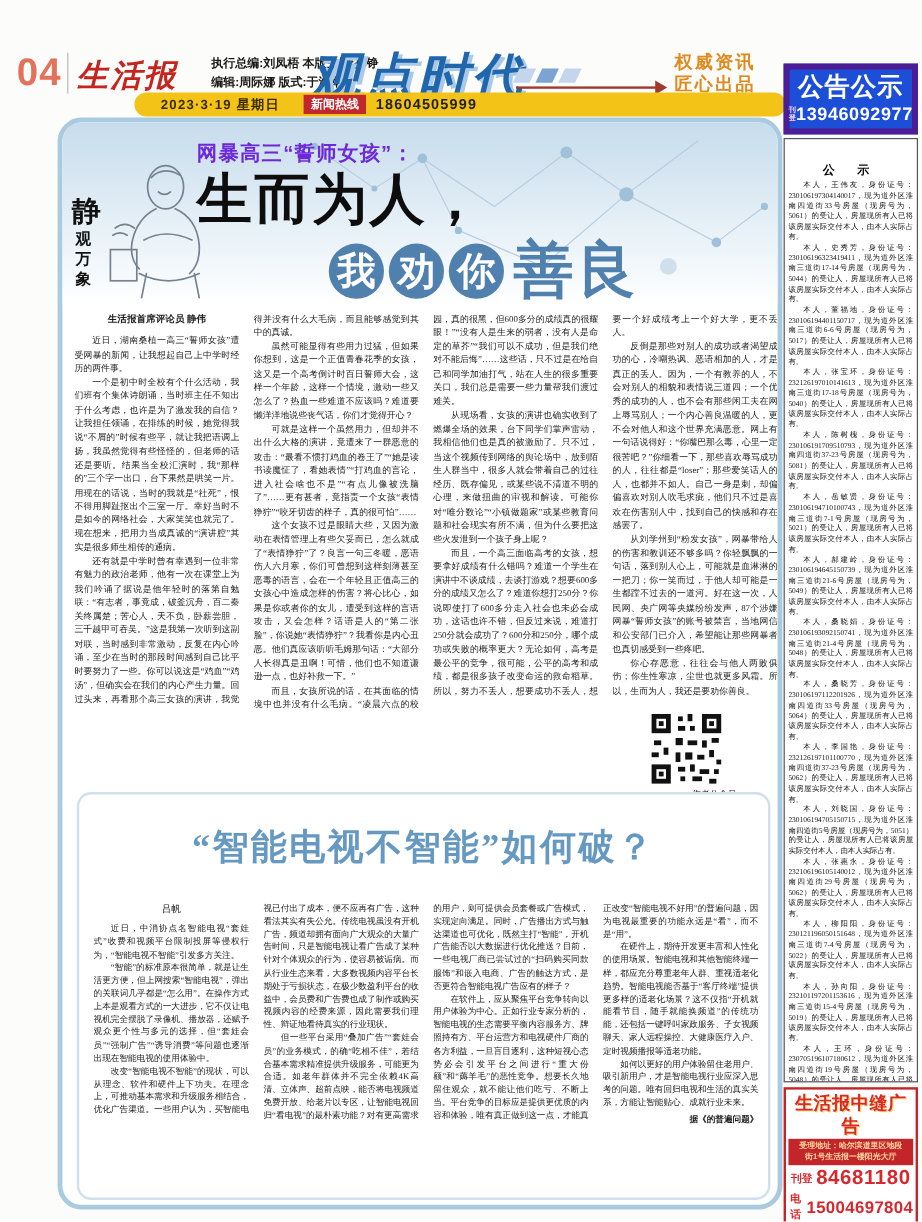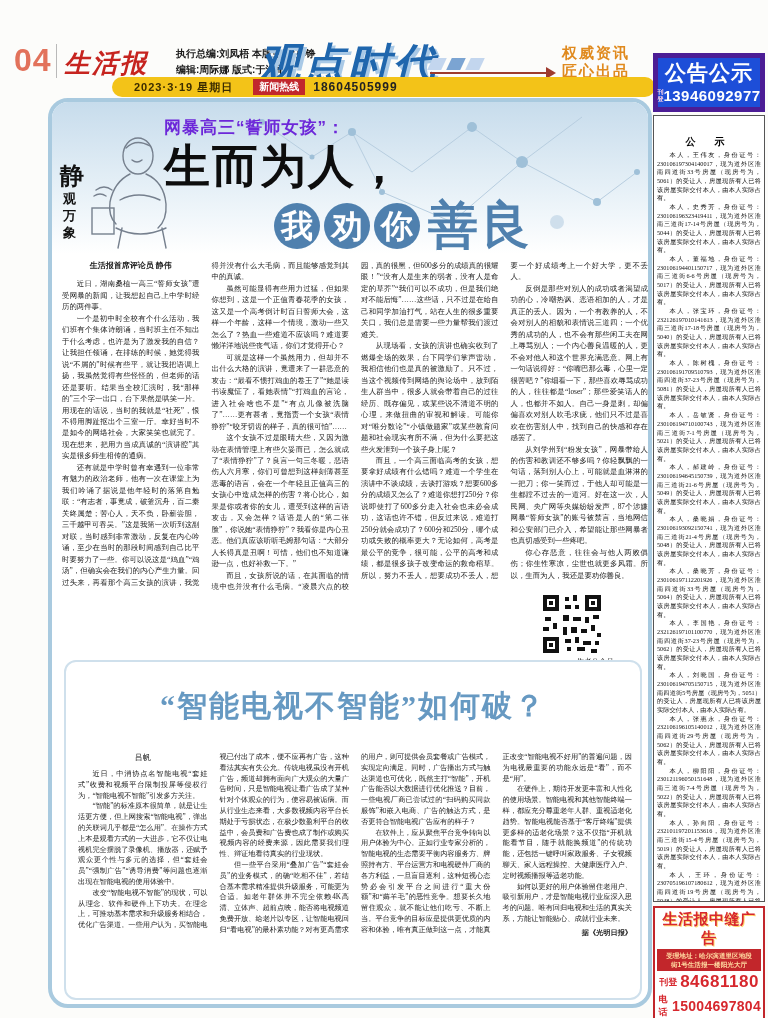--- a/index.html
+++ b/index.html
@@ -213,21 +213,21 @@
       <div class="author">吕帆</div>
       <div>
           <p class="para">近日，中消协点名智能电视“套娃式”收费和视频平台限制投屏等侵权行为，“智能电视不智能”引发多方关注。</p>
           <p class="para">“智能”的标准原本很简单，就是让生活更方便，但上网搜索“智能电视”，弹出的关联词几乎都是“怎么用”。在操作方式上本是观看方式的一大进步，它不仅让电视机完全摆脱了录像机、播放器，还赋予观众更个性与多元的选择，但“套娃会员”“强制广告”“诱导消费”等问题也逐渐出现在智能电视的使用体验中。</p>
           <p class="para">改变“智能电视不智能”的现状，可以从理念、软件和硬件上下功夫。在理念上，可推动基本需求和升级服务相结合，优化广告渠道。一些用户认为，买智能电视已付出了成本，便不应再有广告，这种看法其实有失公允。传统电视虽没有开机广告，频道却拥有面向广大观众的大量广告时间，只是智能电视让看广告成了某种针对个体观众的行为，使容易被诟病。而从行业生态来看，大多数视频内容平台长期处于亏损状态，在极少数盈利平台的收益中，会员费和广告费也成了制作或购买视频内容的经费来源，因此需要我们理性、辩证地看待真实的行业现状。</p>
           <p class="para">但一些平台采用“叠加广告”“套娃会员”的业务模式，的确“吃相不佳”，若结合基本需求精准提供升级服务，可能更为合适。如老年群体并不完全依赖4K高清、立体声、超前点映，能否将电视频道免费开放、给老片以专区，让智能电视回归“看电视”的最朴素功能？对有更高需求的用户，则可提供会员套餐或广告模式，实现定向满足。同时，广告播出方式与触达渠道也可优化，既然主打“智能”，开机广告能否以大数据进行优化推送？目前，一些电视厂商已尝试过的“扫码购买同款服饰”和嵌入电商、广告的触达方式，是否更符合智能电视广告应有的样子？</p>
           <p class="para">在软件上，应从聚焦平台竞争转向以用户体验为中心。正如行业专家分析的，智能电视的生态需要平衡内容服务方、牌照持有方、平台运营方和电视硬件厂商的各方利益，一旦盲目逐利，这种短视心态势必会引发平台之间进行“重大份额”和“薅羊毛”的恶性竞争。想要长久地留住观众，就不能让他们吃亏、不断上当。平台竞争的目标应是提供更优质的内容和体验，唯有真正做到这一点，才能真正改变“智能电视不好用”的普遍问题，因为电视最重要的功能永远是“看”，而不是“用”。</p>
           <p class="para">在硬件上，期待开发更丰富和人性化的使用场景。智能电视和其他智能终端一样，都应充分尊重老年人群、重视适老化趋势。智能电视能否基于“客厅终端”提供更多样的适老化场景？这不仅指“开机就能看节目，随手就能换频道”的传统功能，还包括一键呼叫家政服务、子女视频聊天、家人远程操控、大健康医疗入户、定时视频播报等适老功能。</p>
           <p class="para">如何以更好的用户体验留住老用户、吸引新用户，才是智能电视行业应深入思考的问题。唯有回归电视和生活的真实关系，方能让智能贴心、成就行业未来。</p>
         </div>
-      <div class="para attribution">据《光明日报》</div>
+      <div class="para attribution">据《的普遍问题》</div>
     </div>
   </div>
 </div>
 
 <div class="abs sidebar">
   <div class="ann-header">
     <div class="ann-title">公告公示</div>
     <div class="ann-phone-row">
       <span class="ann-phone-label">刊登</span>
       <span class="ann-phone">13946092977</span>

